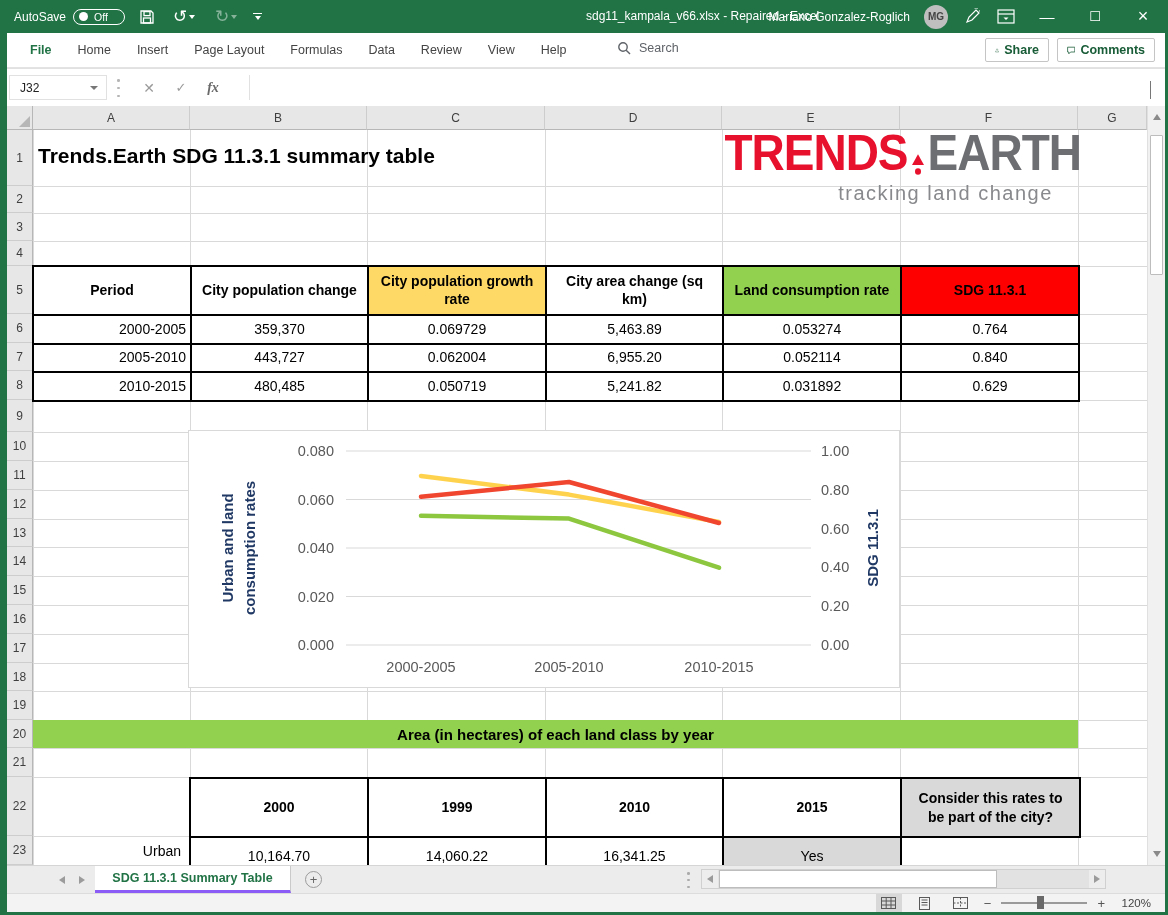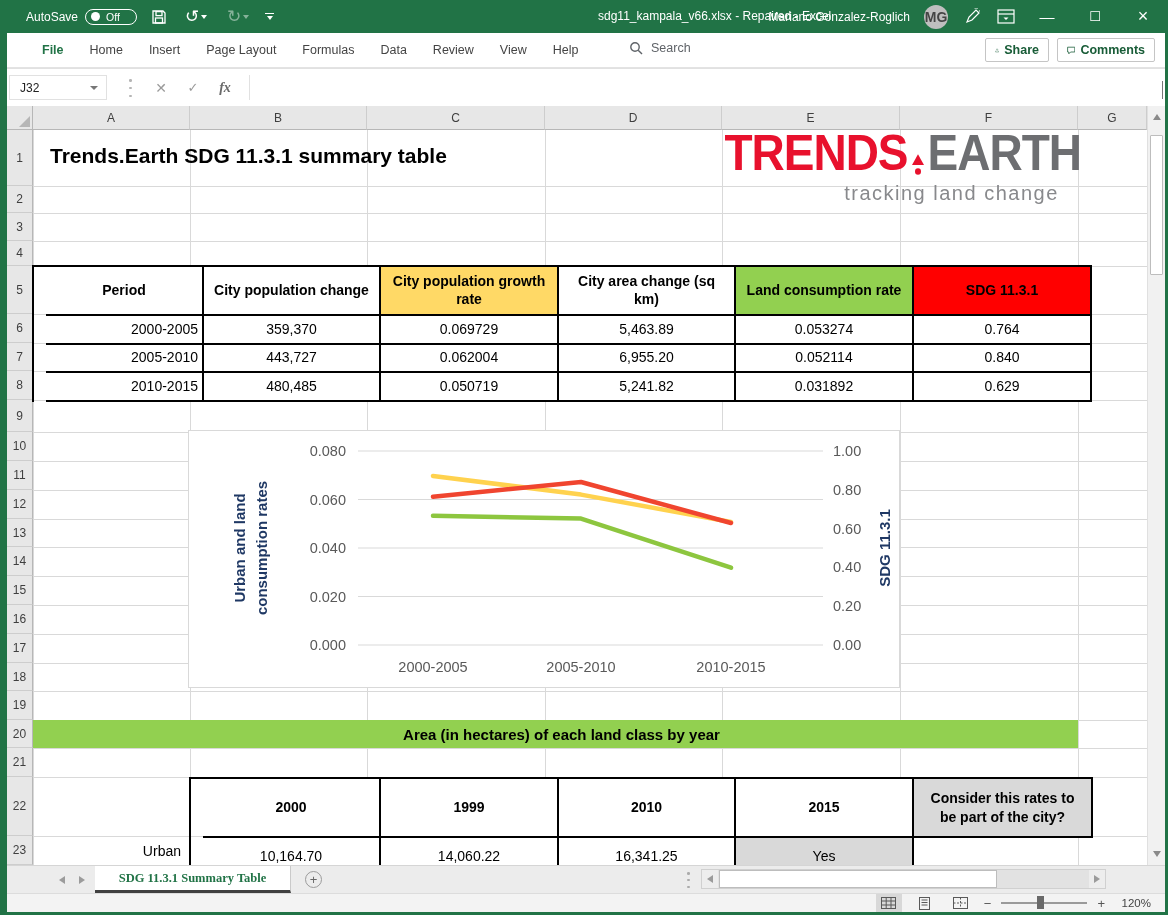--- a/index.html
+++ b/index.html
@@ -3,40 +3,40 @@
 <meta charset="utf-8">
 <style>
   * { box-sizing: border-box; }
   html,body { margin:0; padding:0; }
   body {
     width:1168px; height:915px; position:relative; overflow:hidden;
     background:#217346;
     font-family:"Liberation Sans","DejaVu Sans",sans-serif;
     -webkit-font-smoothing:antialiased;
   }
-  .abs { position:absolute;padding-left:12px; }
+  .abs { position:absolute; }
 
   
   #titlebar { left:0; top:0; width:1168px; height:33px; background:#217346; color:#fff; }
   #titlebar .qat { display:flex; align-items:center; height:33px; padding-left:14px; gap:12px; }
   .autosave { display:flex; align-items:center; gap:7px; font-size:12px; }
   .toggle-pill { width:52px; height:16px; border:1px solid #fff; border-radius:9px; display:flex; align-items:center; padding:0 5px; gap:6px; }
   .toggle-knob { width:9px; height:9px; background:#fff; border-radius:50%; }
   .toggle-pill .state { font-size:10.5px; color:#fff; }
   .qat-icon { width:20px; height:20px; display:flex; align-items:center; justify-content:center; color:#fff; }
   .qat-icon svg { display:block; }
   .undo-glyph { font-family:"DejaVu Sans",sans-serif; font-size:17px; line-height:1; }
   .dim { opacity:0.45; }
   .mini-caret { width:0; height:0; border-left:3.5px solid transparent; border-right:3.5px solid transparent; border-top:4px solid #fff; margin-left:2px; }
   .qat-custom { display:flex; flex-direction:column; align-items:center; gap:2px; }
   .qat-custom .bar { width:9px; height:1.5px; background:#fff; }
   #doc-title { left:586px; top:9px; font-size:12px; color:#fff; white-space:nowrap; }
   #user-area { right:8px; top:0; height:33px; display:flex; align-items:center; gap:14px; }
   #user-name { font-size:12px; color:#fff; }
-  .avatar { width:24px; height:24px; border-radius:50%; background:#BFBFBF; color:#444; font-size:14px; font-weight:bold; display:flex; align-items:center; justify-content:center; }
+  .avatar { width:24px; height:24px; border-radius:50%; background:#BFBFBF; color:#444; font-size:10px; font-weight:bold; display:flex; align-items:center; justify-content:center; }
   .win-btn { width:34px; height:33px; display:flex; align-items:center; justify-content:center; color:#fff; font-size:15px; }
 
   
   #ribbonrow { left:7px; top:33px; width:1158px; height:35px; background:#fff; border-bottom:1px solid #E3E3E3; }
   .rtabs { display:flex; align-items:center; height:34px; padding-left:10px; }
   .rtab { padding:0 13px; font-size:12.5px; color:#444; height:34px; display:flex; align-items:center; }
   .rtab.file { color:#217346; font-weight:bold; }
   #ribbon-search { left:610px; top:8px; display:flex; align-items:center; gap:8px; color:#5f6368; font-size:12.5px; }
   .rbtn { position:absolute; top:5px; height:24px; border:1px solid #C5C5C5; border-radius:2px; background:#fff;
           display:flex; align-items:center; gap:5px; padding:0 9px; font-size:12.5px; color:#185C37; font-weight:bold;}
@@ -102,21 +102,21 @@
   .sb-arrow { position:absolute; left:0; width:18px; height:22px; display:flex; align-items:center; justify-content:center; background:#F1F1F1; }
   .tri-up { width:0;height:0;border-left:4.5px solid transparent;border-right:4.5px solid transparent;border-bottom:6px solid #8a8a8a; }
   .tri-down { width:0;height:0;border-left:4.5px solid transparent;border-right:4.5px solid transparent;border-top:6px solid #8a8a8a; }
   #vthumb { position:absolute; left:2px; top:29px; width:13px; height:140px; background:#fff; border:1px solid #BDBDBD; border-radius:1px; }
 
   
   #tabbar { left:7px; top:865px; width:1158px; height:28px; background:#ECECEC; border-top:1px solid #D5D5D5; }
   .nav-tri { position:absolute; top:10px; width:0; height:0; }
   .tri-left { border-top:4.5px solid transparent; border-bottom:4.5px solid transparent; border-right:6px solid #9b9b9b; }
   .tri-right { border-top:4.5px solid transparent; border-bottom:4.5px solid transparent; border-left:6px solid #9b9b9b; }
-  #sheet-tab { position:absolute; left:88px; top:0; width:196px; height:27px; background:#fff; border-right:1px solid #CACACA; border-bottom:3px solid #404040; display:flex; align-items:center; justify-content:center; font-size:12.5px; font-weight:bold; color:#217346;font-family:Liberation Serif, serif; }
+  #sheet-tab { position:absolute; left:88px; top:0; width:196px; height:27px; background:#fff; border-right:1px solid #CACACA; border-bottom:3px solid #8b5cf6; display:flex; align-items:center; justify-content:center; font-size:12.5px; font-weight:bold; color:#217346; }
   #add-sheet { position:absolute; left:298px; top:5px; width:17px; height:17px; border:1px solid #9b9b9b; border-radius:50%; color:#666; display:flex; align-items:center; justify-content:center; font-size:13px; line-height:1; }
   #tab-dots { position:absolute; left:680px; top:6px; width:3px; height:16px; display:flex; flex-direction:column; justify-content:space-between; }
   #tab-dots i { width:2.5px; height:2.5px; border-radius:50%; background:#ABABAB; }
   #hscroll { position:absolute; left:694px; top:3px; width:405px; height:20px; background:#E2E2E2; border:1px solid #D0D0D0; display:flex; align-items:center; }
   .hs-arrow { width:16px; height:18px; display:flex; align-items:center; justify-content:center; background:#EDEDED; }
   #hthumb { width:278px; height:18px; background:#fff; border:1px solid #BDBDBD; margin-left:1px; }
 
   
   #statusbar { left:7px; top:893px; width:1158px; height:19px; background:#F3F3F3; border-top:1px solid #DCDCDC; }
   #sb-right { position:absolute; right:60px; top:0; height:18px; display:flex; align-items:center; gap:10px; }

